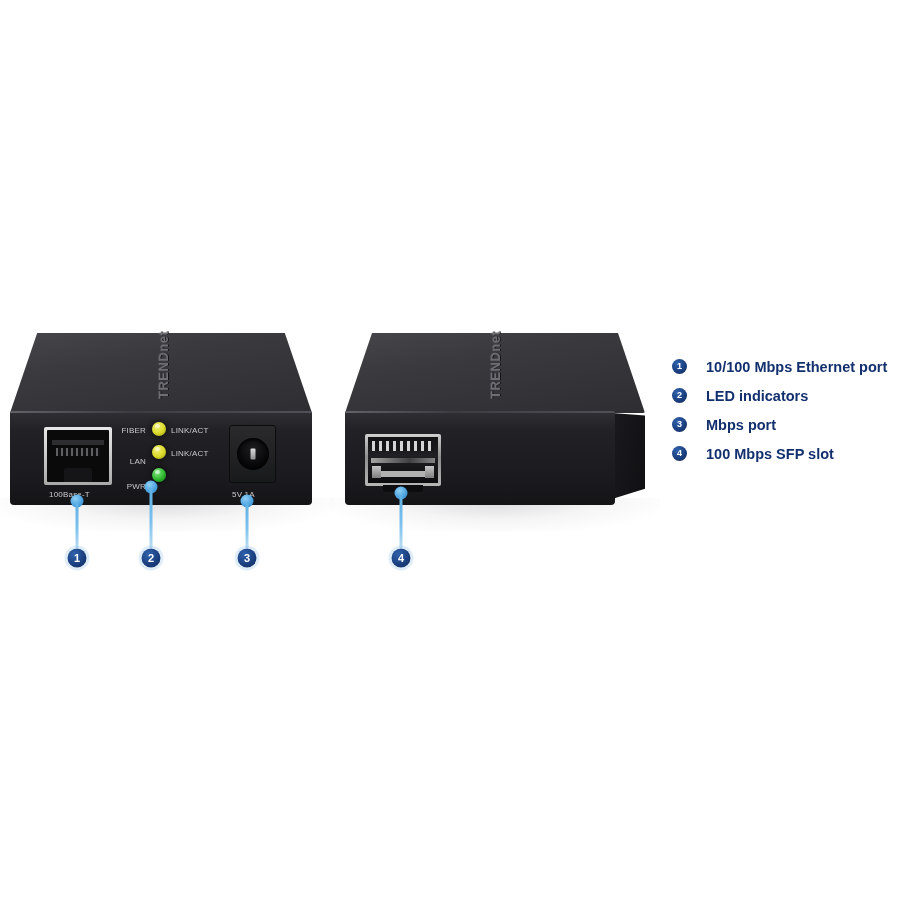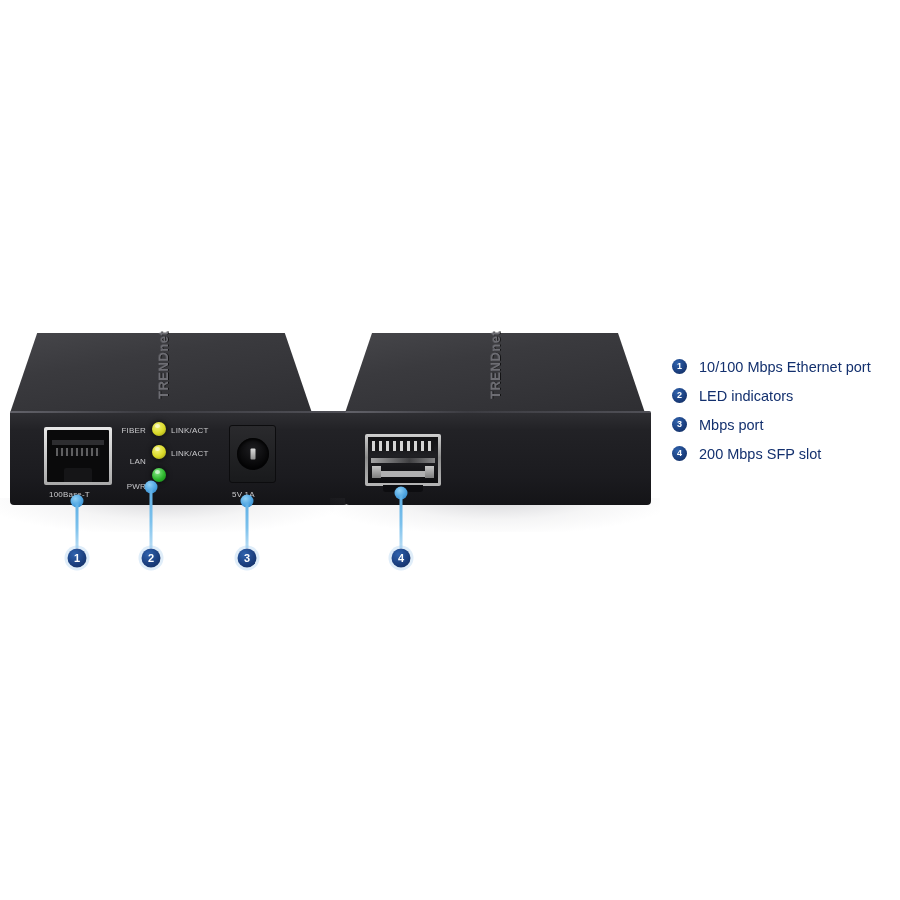--- a/index.html
+++ b/index.html
@@ -22,21 +22,20 @@
   .dev-top {
     position: absolute;
     background: linear-gradient(170deg, #46464a 0%, #3a3a3e 35%, #2e2e32 100%);
     border-radius: 7px 7px 2px 2px;
   }
   .dev-front {
     position: absolute;
     background: linear-gradient(180deg, #303034 0%, #222226 20%, #1b1b1f 70%, #141417 100%);
     border-radius: 2px 2px 4px 4px;
     overflow: hidden;
-    padding-left: 36px;
   }
   .dev-front::before {
     content: "";
     position: absolute;
     left: 0; right: 0; top: 0;
     height: 2px;
     background: linear-gradient(90deg, rgba(140,140,150,.55), rgba(90,90,100,.30) 40%, rgba(120,120,130,.45));
   }
   .dev-side {
     position: absolute;
@@ -241,24 +240,24 @@
     border-radius: 50%;
     background: radial-gradient(circle at 36% 30%, #2f62ad 0%, #1a3d7c 60%, #102a58 100%);
     color: #ffffff;
     font-size: 9px;
     font-weight: bold;
     line-height: 15px;
     text-align: center;
     user-select: none;
   }
   .legend-text {
-    margin-left: 12px;
+    margin-left: 19px;
     color: #13306e;
     font-size: 14.5px;
-    font-weight: normal;
+    font-weight: bold;
     white-space: nowrap;
   }
 </style>
 </head>
 <body>
 
 <div id="stage">
 
   <div class="device">
 
@@ -358,17 +357,17 @@
       <div class="legend-text">LED indicators</div>
     </div>
 
     <div class="legend-row">
       <div class="legend-bullet">3</div>
       <div class="legend-text">Mbps port</div>
     </div>
 
     <div class="legend-row">
       <div class="legend-bullet">4</div>
-      <div class="legend-text">200 Mbps SFP slot</div>
+      <div class="legend-text">100 Mbps SFP slot</div>
     </div>
   </div>
 
 </div>
 
 </body></html>

